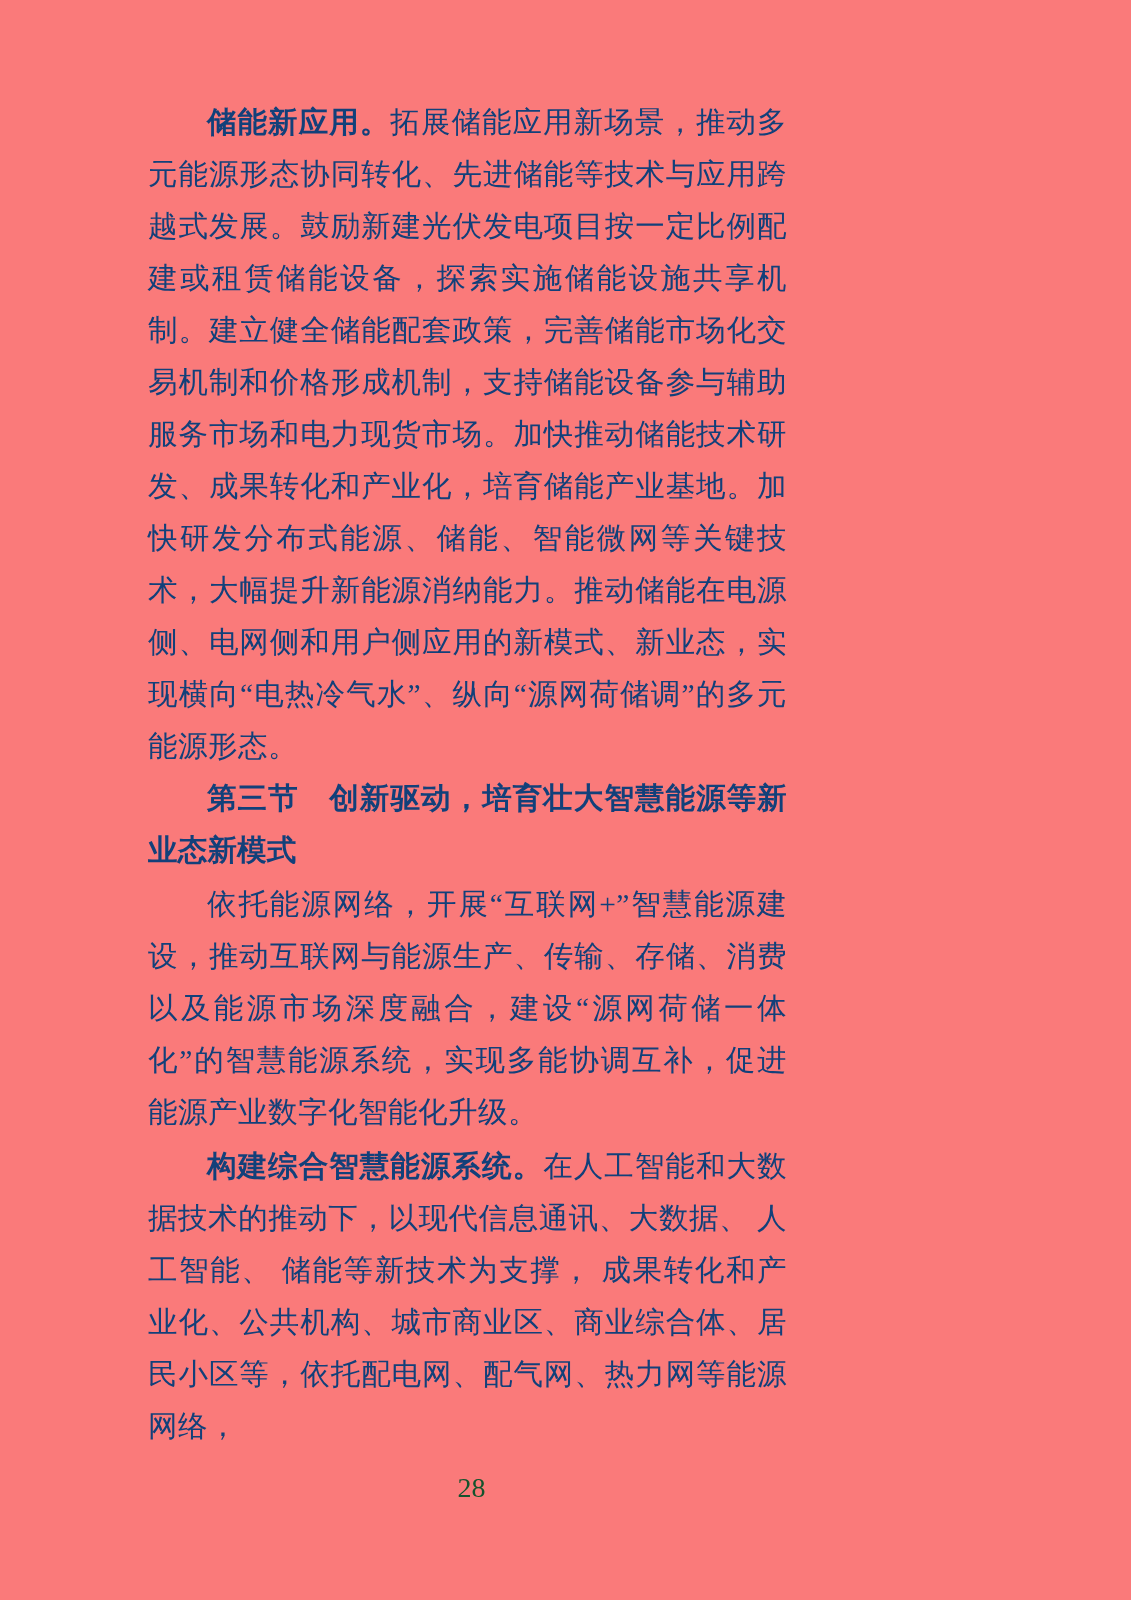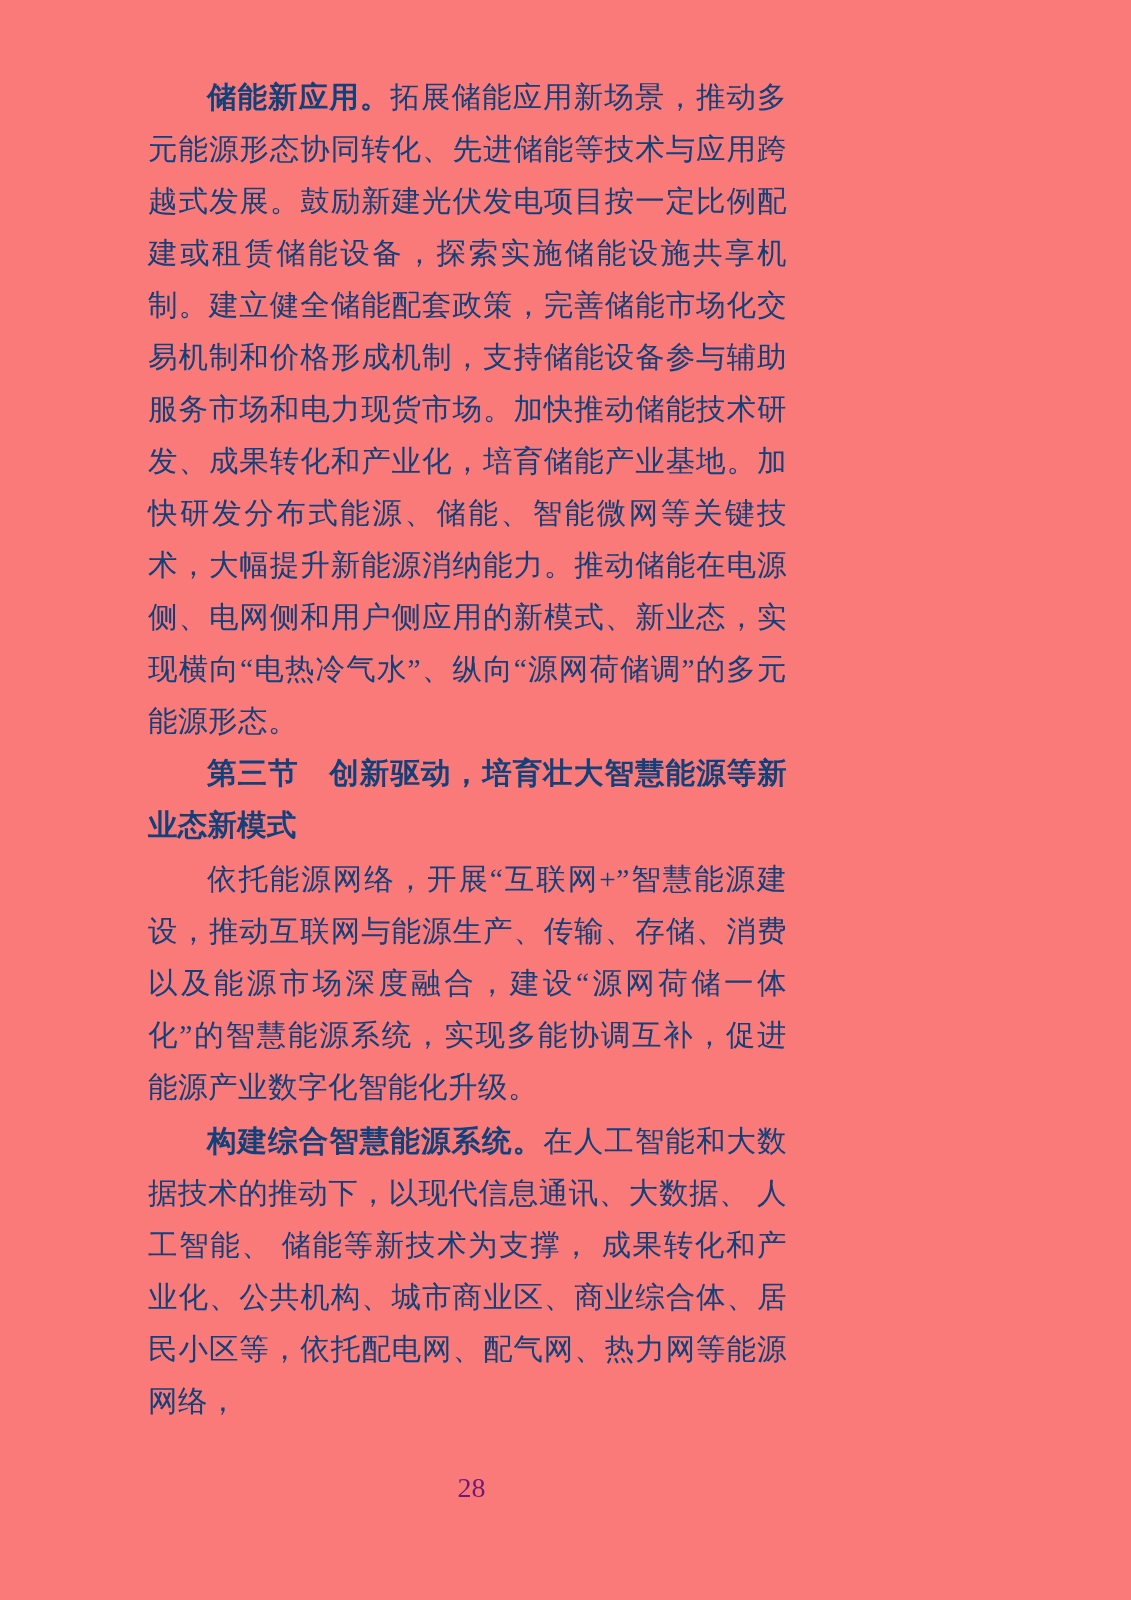--- a/index.html
+++ b/index.html
@@ -12,21 +12,21 @@
     background: #fa7a7a;
     font-family: "Liberation Serif", "DejaVu Serif", serif;
     color: #12407a;
     overflow: hidden;
   }
   .page {
     position: relative;
     width: 935px;
     height: 1600px;
     box-sizing: border-box;
-    padding: 71px 148px 0 148px;
+    padding: 96px 148px 0 148px;
   }
   .doc-body {
     font-size: 29.5px;
     line-height: 52px;
     letter-spacing: 0.5px;
     text-align: justify;
     text-justify: inter-ideograph;
   }
   p.para {
     margin: 0;
@@ -49,21 +49,21 @@
   .spacer-sm {
     height: 2px;
   }
   .page-number {
     position: absolute;
     left: 0;
     right: 0;
     bottom: 96px;
     text-align: center;
     font-size: 28px;
-    color: #701a75;
+    color: #14532d;
     font-family: "Liberation Serif", "DejaVu Serif", serif;
     margin-left: 8px;
   }
 </style>
 </head>
 <body>
 
 <div class="page">
   <div class="doc-body">
 

